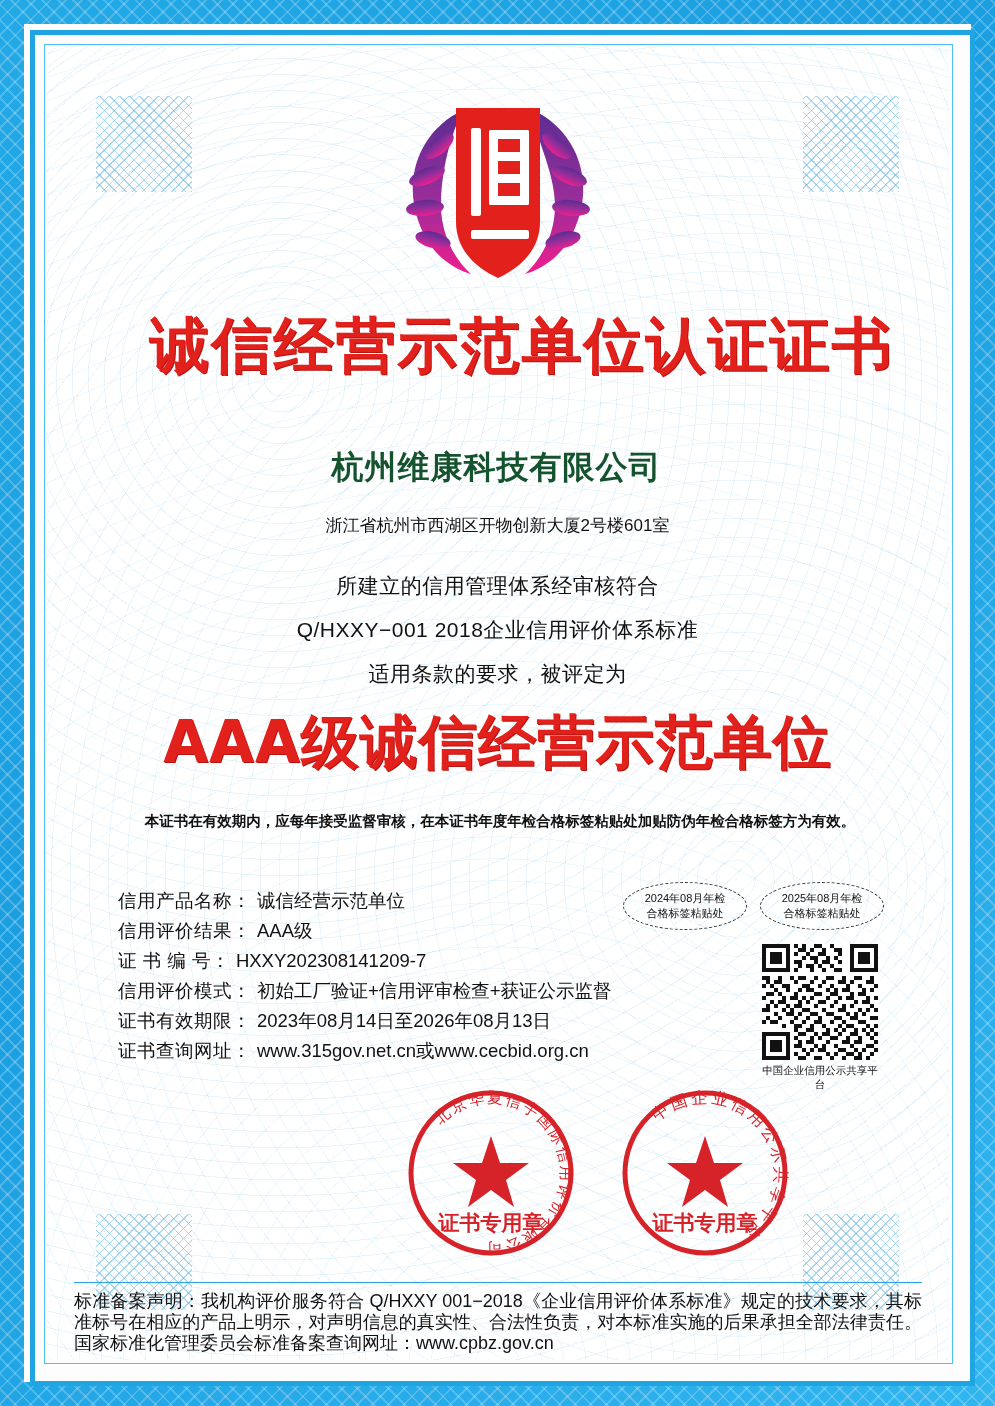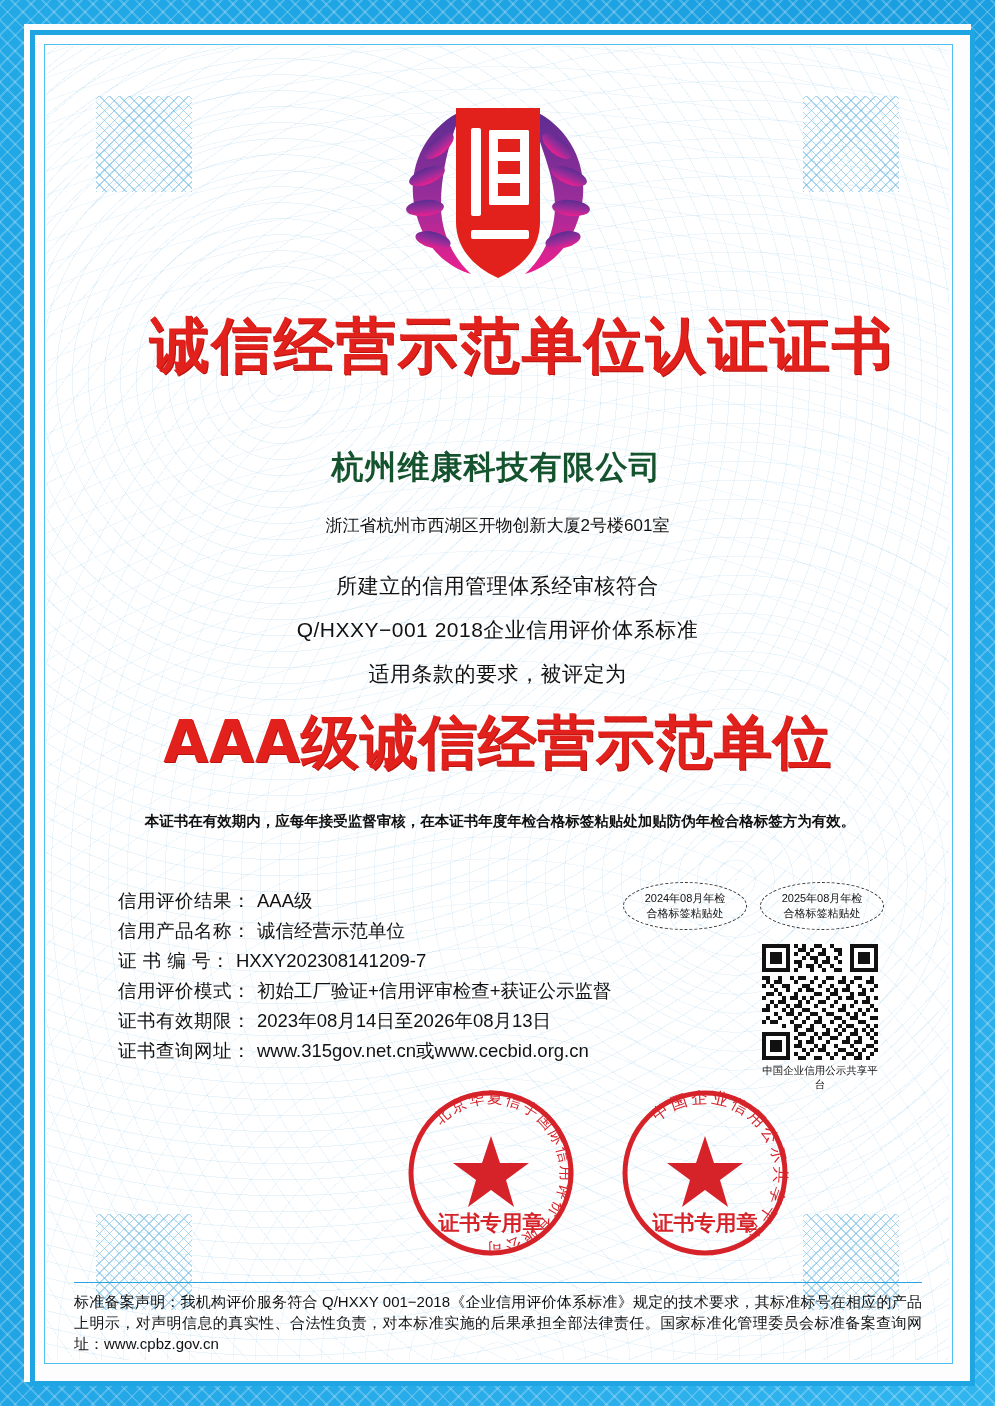--- a/index.html
+++ b/index.html
@@ -261,21 +261,21 @@
   .seal1 { left: 396px; top: 1078px; }
   .seal2 { left: 610px; top: 1078px; }
   .seal svg { display: block; }
 
   
   .footer {
     position: absolute;
     left: 74px;
     top: 1282px;
     width: 848px;
-    font-size: 15px;
+    font-size: 18px;
     color: #111;
     line-height: 21px;
     text-align: justify;
   }
   .footer .sep {
     border-top: 1px solid #2aa3e0;
     margin-bottom: 8px;
   }
 </style>
 </head>
@@ -341,26 +341,26 @@
   <div class="stmt stmt1">所建立的信用管理体系经审核符合</div>
   <div class="stmt stmt2">Q/HXXY−001 2018企业信用评价体系标准</div>
   <div class="stmt stmt3">适用条款的要求，被评定为</div>
 
   <div class="grade">AAA级诚信经营示范单位</div>
 
   <div class="notice">本证书在有效期内，应每年接受监督审核，在本证书年度年检合格标签粘贴处加贴防伪年检合格标签方为有效。</div>
 
   <div class="fields">
     <div class="field-row">
+      <span class="field-label">信用产品名称：</span>
+      <span class="field-value">诚信经营示范单位</span>
+    </div>
+    <div class="field-row">
       <span class="field-label">信用评价结果：</span>
       <span class="field-value">AAA级</span>
-    </div>
-    <div class="field-row">
-      <span class="field-label">信用产品名称：</span>
-      <span class="field-value">诚信经营示范单位</span>
     </div>
     <div class="field-row">
       <span class="field-label">证 书 编 号：</span>
       <span class="field-value">HXXY202308141209-7</span>
     </div>
     <div class="field-row">
       <span class="field-label">信用评价模式：</span>
       <span class="field-value">初始工厂验证+信用评审检查+获证公示监督</span>
     </div>
     <div class="field-row">

